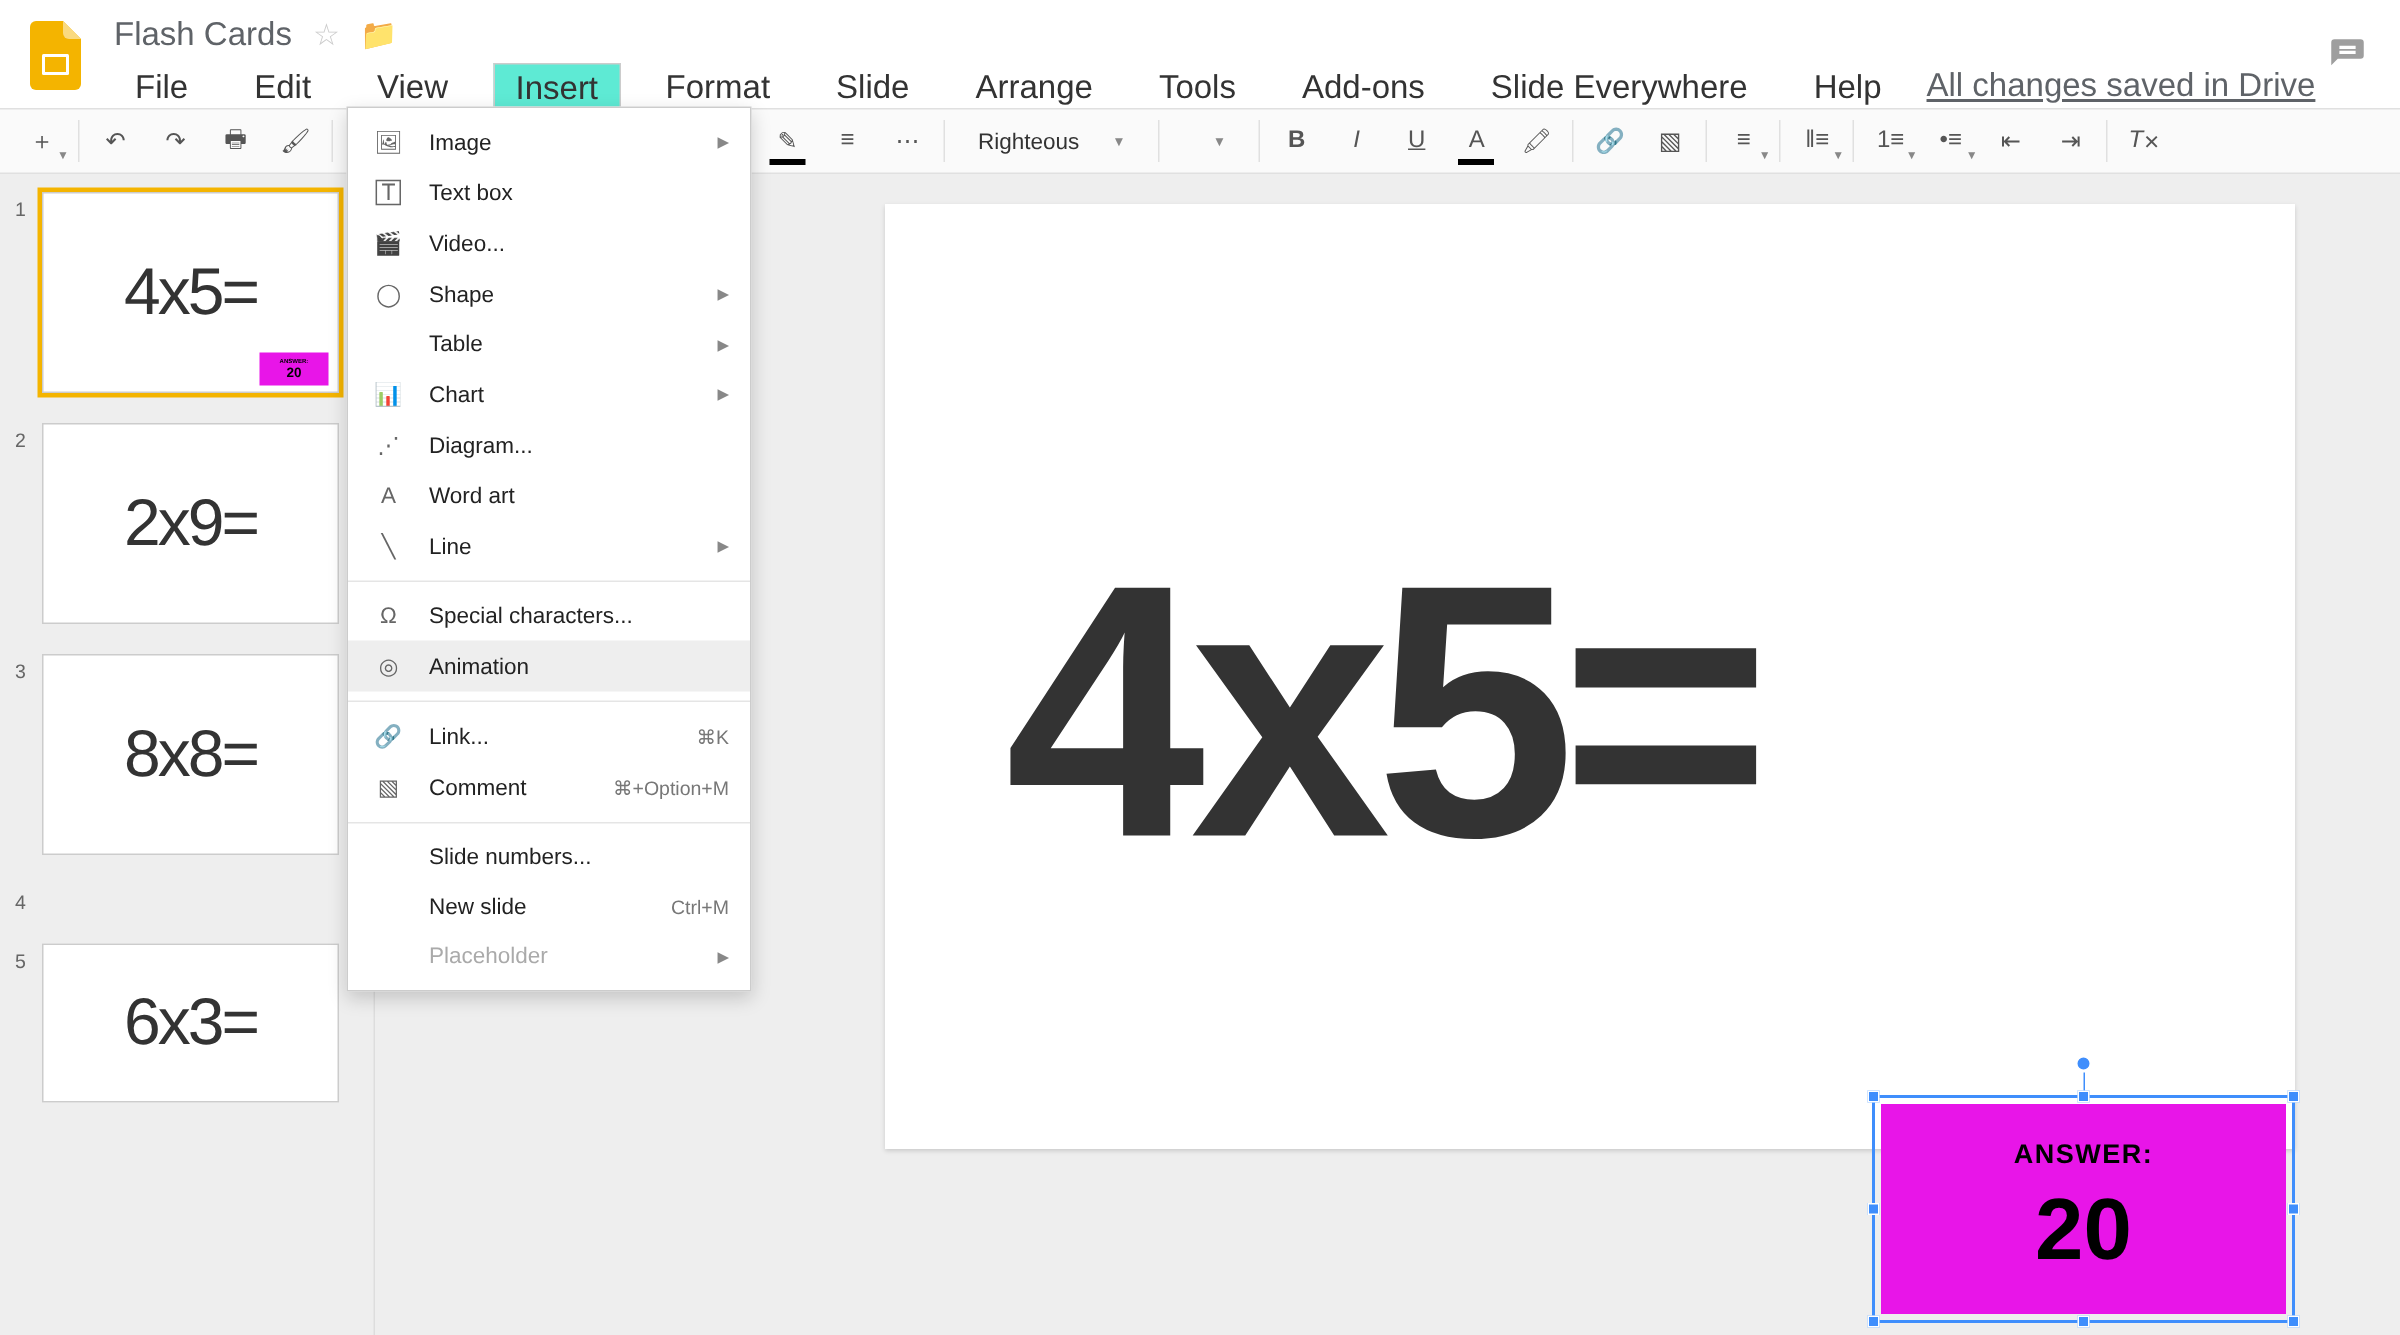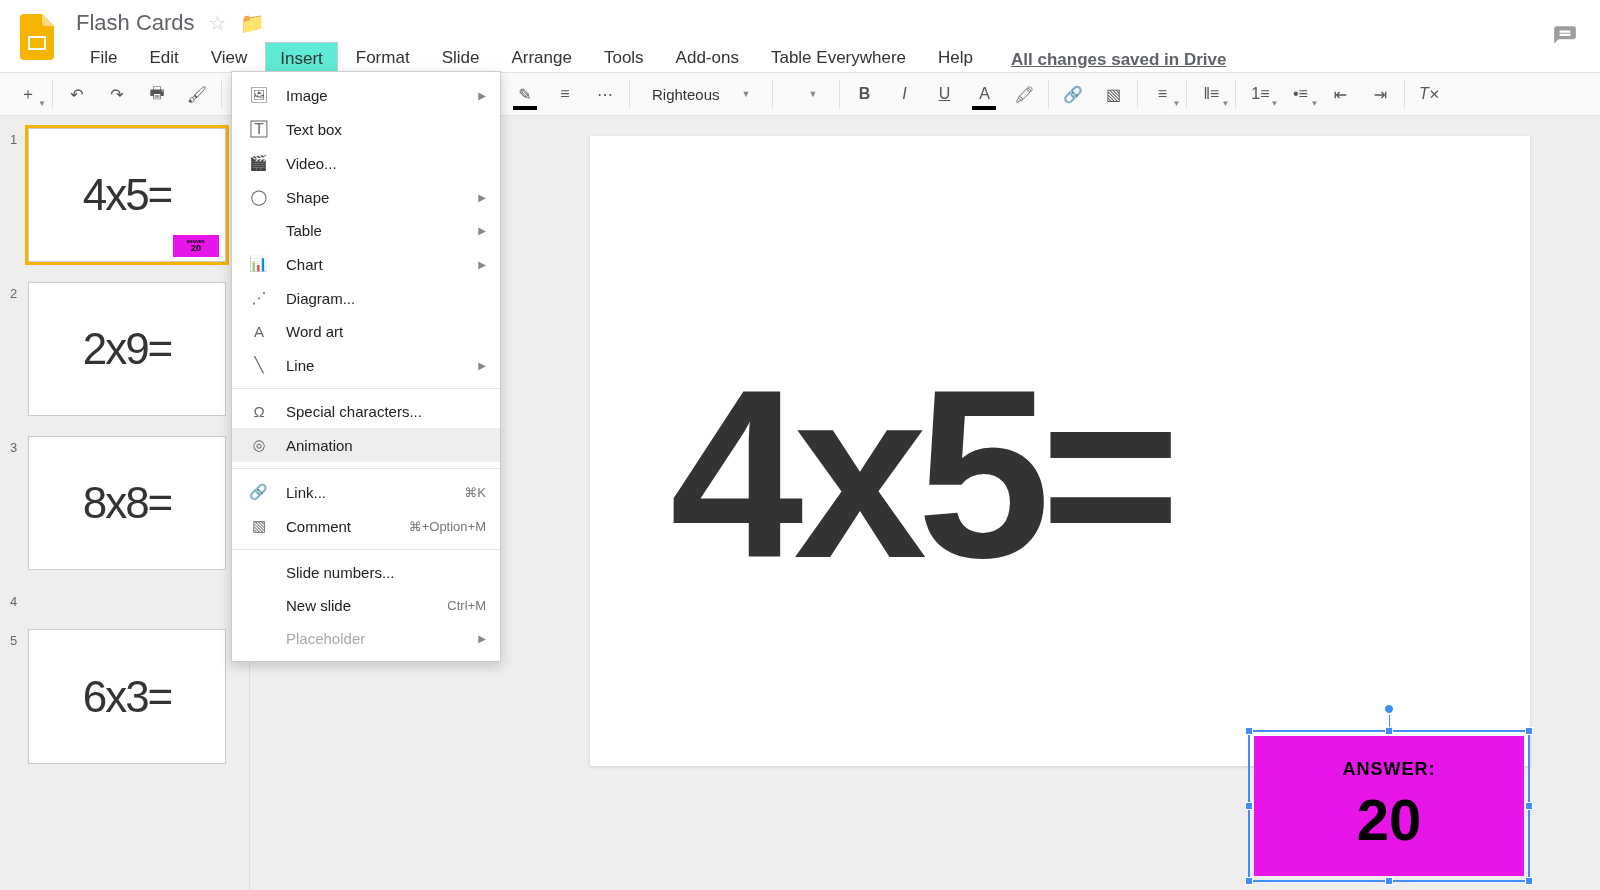--- a/index.html
+++ b/index.html
@@ -4,44 +4,44 @@
 <style>
 * { box-sizing: border-box; margin: 0; padding: 0; font-family: Arial, Helvetica, sans-serif; }
 html, body { width: 1600px; height: 890px; background: #fff; overflow: hidden; color: #333; }
 
 
 .header { display:flex; align-items:flex-start; padding:10px 16px 0 16px; height:72px; position:relative;text-align:right; }
 .logo-box { width:42px; height:54px; display:flex; align-items:center; justify-content:center; }
 .title-area { padding-left:18px; }
 .doc-title { font-size:22px; color:#5f6368; display:flex; align-items:center; gap:14px; }
 .star-icon,.folder-icon { color:#ccc; font-size:20px; }
-.menubar { display:flex; gap:4px; margin-top:6px; font-size:17px; color:#333; }
+.menubar { display:flex; gap:16px; margin-top:6px; font-size:22px; color:#333; }
 .menubar .menu { padding:6px 14px; cursor:default; position:relative; line-height:20px; }
 .menubar .menu.active { border:1px solid #ccc; border-bottom:1px solid #fff; border-radius:0; background:#5eead4; z-index:20; }
-.menu-save { margin-left:20px; text-decoration:underline; color:#5f6368; align-self:flex-end; padding-bottom:6px;font-weight:bold; }
+.menu-save { text-decoration:underline; color:#5f6368; align-self:flex-end; padding-bottom:6px; }
 .comment-box { position:absolute; right:22px; top:24px; color:#888; }
 
 
 .toolbar { height:44px; border-top:1px solid #e0e0e0; border-bottom:1px solid #e0e0e0; background:#fafafa; display:flex; align-items:center; padding:0 8px; gap:0; }
 .tbtn { width:40px; height:40px; display:flex; align-items:center; justify-content:center; color:#555; position:relative; }
 .tsep { width:1px; height:28px; background:#e0e0e0; margin:0 4px; }
 .tbtn.wide { width:auto; padding:0 18px; gap:22px; color:#333; font-size:15px; }
 .tbtn.small-caret::after { content:"▼"; font-size:8px; color:#888; position:absolute; right:2px; bottom:6px; }
 .fill-underline { position:absolute; bottom:4px; left:8px; right:8px; height:4px; background:#e815e8; }
 .stroke-underline { position:absolute; bottom:4px; left:8px; right:8px; height:4px; background:#000; }
 .txtcolor-underline { position:absolute; bottom:4px; left:8px; right:8px; height:4px; background:#000; }
 
 
 .body { display:flex; height:calc(890px - 72px - 44px); background:#eee; position:relative; }
 .thumbs { width:250px; background:#eee; overflow-y:auto; border-right:1px solid #ddd; }
 .thumb-row { display:flex; padding:12px 10px 8px 10px; align-items:flex-start; }
 .thumb-num { width:18px; font-size:13px; color:#666; padding-top:4px; }
 .thumb { width:198px; height:134px; background:#fff; border:1px solid #ccc; position:relative; display:flex; align-items:center; justify-content:center; }
 .thumb.selected { outline:3px solid #f4b400; }
-.hidden-thumb { height:135px; overflow:hidden; }
+.hidden-thumb { height:106px; overflow:hidden; }
 .thumb-text { font-size:44px; font-family:"Arial Rounded MT Bold","Arial Black",sans-serif; letter-spacing:-2px; }
 .thumb-badge { position:absolute; right:6px; bottom:4px; background:#e815e8; color:#000; font-weight:bold; font-size:9px; width:46px; height:22px; display:flex; flex-direction:column; align-items:center; justify-content:center; line-height:1; }
 .thumb-badge span.t { font-size:5px; transform:scale(0.8); }
 
 .canvas-wrap { flex:1; position:relative; overflow:hidden; }
 .slide { position:absolute; top:20px; left:340px; width:940px; height:630px; background:#fff; box-shadow:0 1px 3px rgba(0,0,0,.15); }
 .big-equation { position:absolute; top:200px; left:80px; right:40px; font-size:240px; font-family:"Arial Rounded MT Bold","Arial Black",sans-serif; letter-spacing:-10px; font-weight:900; display:flex; }
 .answer-block { position:absolute; right:6px; bottom:-110px; width:270px; height:140px; background:#e815e8; display:flex; flex-direction:column; align-items:center; justify-content:center; color:#000; }
 .answer-label { font-family:"Arial Black",sans-serif; font-size:18px; font-weight:900; letter-spacing:1px; }
 .answer-value { font-family:"Arial Black",sans-serif; font-size:58px; font-weight:900; margin-top:6px; }
@@ -86,21 +86,21 @@
     <div class="menubar">
       <div class="menu">File</div>
       <div class="menu">Edit</div>
       <div class="menu">View</div>
       <div class="menu active">Insert</div>
       <div class="menu">Format</div>
       <div class="menu">Slide</div>
       <div class="menu">Arrange</div>
       <div class="menu">Tools</div>
       <div class="menu">Add-ons</div>
-      <div class="menu">Table Everywhere</div>
+      <div class="menu">Slide Everywhere</div>
       <div class="menu">Help</div>
       <div class="menu-save">All changes saved in Drive</div>
     </div>
   </div>
   <div class="comment-box">
     <svg width="26" height="26" viewBox="0 0 24 24" fill="#9e9e9e">
         <path d="M20 2H4a2 2 0 0 0-2 2v14l4-4h14a2 2 0 0 0 2-2V4a2 2 0 0 0-2-2zM7 9h10v2H7zm0-3h10v2H7z"></path>
       </svg>
   </div>
 </div>

